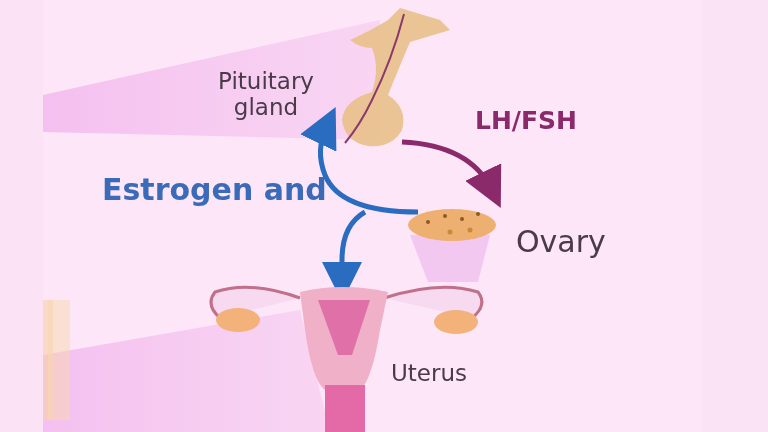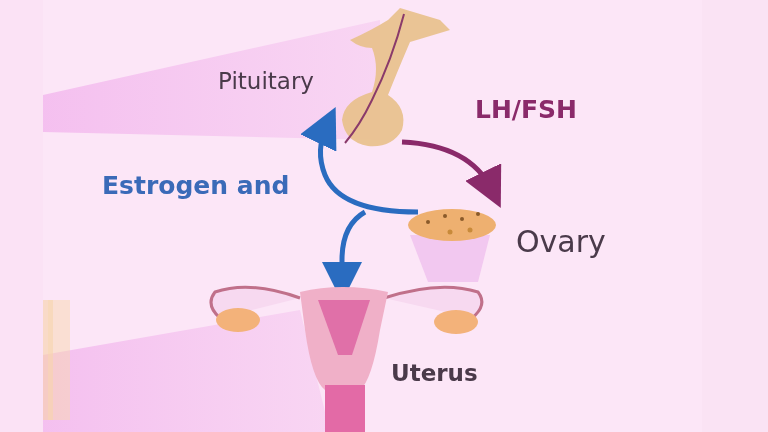--- a/index.html
+++ b/index.html
@@ -4,24 +4,24 @@
 <style>
   html, body { margin: 0; padding: 0; }
   body { width: 768px; height: 432px; overflow: hidden; background: #f9e1f4; font-family: "DejaVu Sans", sans-serif; }
   .stage { position: relative; width: 768px; height: 304px; background: #ffffff; border-radius: 27px; }
   .letterbox-left { position: absolute; left: 0; top: 0; width: 43px; height: 432px; background: #fbe2f5; }
   .letterbox-right { position: absolute; right: 0; top: 0; width: 66px; height: 432px; background: #fae3f4; }
   .content { position: absolute; left: 43px; top: 0; width: 659px; height: 432px; background: #fce6f7; }
   svg.art { position: absolute; left: 0; top: 0; }
   .label { position: absolute; white-space: nowrap; line-height: 1.15; }
   .lbl-pituitary { left: 204px; top: 68px; font-size: 23px; color: #4a3a4a; text-align: center; width: 124px; }
-  .lbl-lhfsh { left: 475px; top: 96px; font-size: 25px; font-weight: bold; color: #8a2a6a; }
-  .lbl-hormones { left: 102px; top: 170px; font-size: 25px; font-weight: bold; color: #3a6ab8; line-height: 1.3; }
+  .lbl-lhfsh { left: 475px; top: 107px; font-size: 25px; font-weight: bold; color: #8a2a6a; }
+  .lbl-hormones { left: 102px; top: 170px; font-size: 30px; font-weight: bold; color: #3a6ab8; line-height: 1.3; }
   .lbl-ovary { left: 516px; top: 225px; font-size: 30px; color: #4a3a4a; }
-  .lbl-uterus { left: 391px; top: 360px; font-size: 23px; color: #4a3a4a; font-weight: bold; }
+  .lbl-uterus { left: 391px; top: 360px; font-size: 23px; color: #4a3a4a; }
 </style>
 </head>
 <body>
 
 <div class="stage">
   <div class="letterbox-left"></div>
   <div class="content"></div>
   <div class="letterbox-right"></div>
 
   <svg class="art" width="768" height="432" viewBox="0 0 768 432">
@@ -77,20 +77,21 @@
       <path d="M300,292 Q342,282 388,292 L380,330 Q372,380 360,390 L325,390 Q312,380 305,330 Z" fill="#f0b0c8"></path>
       <path d="M318,300 L370,300 L352,355 L338,355 Z" fill="#e070a8"></path>
       <rect x="325" y="385" width="40" height="47" fill="#e36aa6"></rect>
     </g>
 
     <rect x="48" y="300" width="22" height="120" fill="#f8d8b0" opacity="0.5"></rect>
   </svg>
 
   <div class="label lbl-pituitary">
     <div>Pituitary</div>
+    <div>gland</div>
   </div>
   <div class="label lbl-lhfsh">LH/FSH</div>
   <div class="label lbl-hormones">
     <div>Estrogen and</div>
   </div>
   <div class="label lbl-ovary">Ovary</div>
   <div class="label lbl-uterus">Uterus</div>
 </div>
 
 </body></html>

